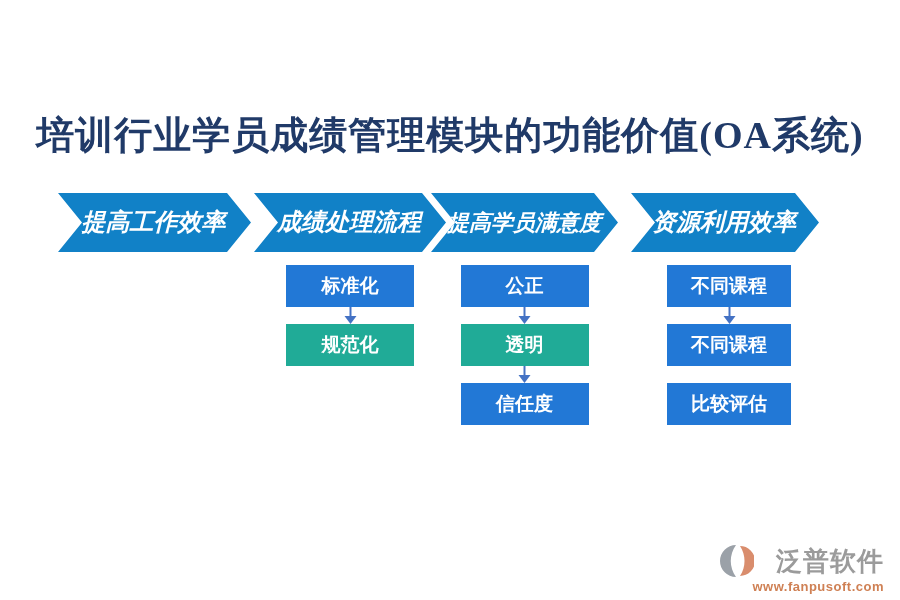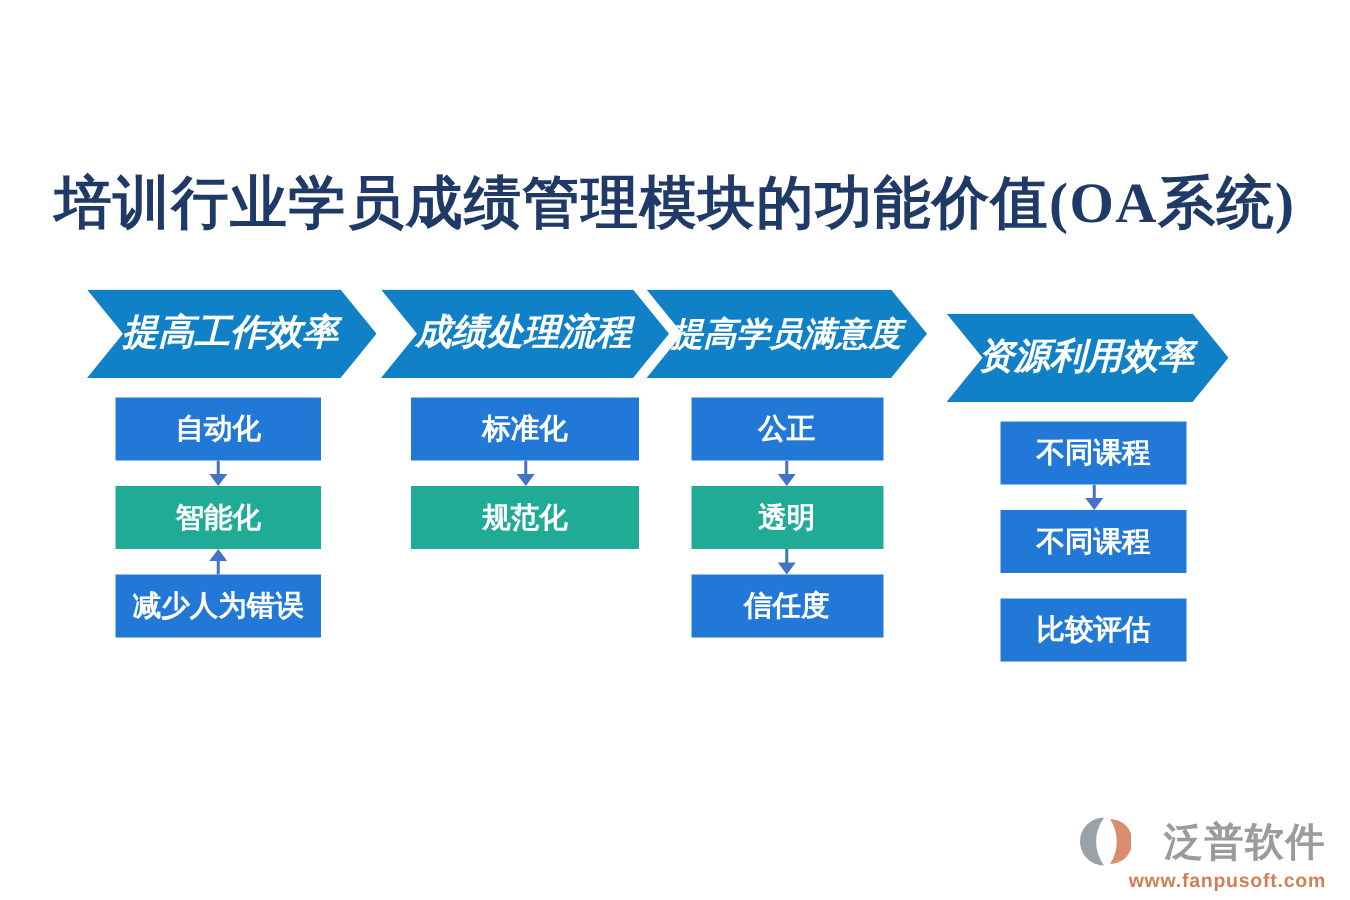--- a/index.html
+++ b/index.html
@@ -10,21 +10,21 @@
   .title{
     position:absolute;top:110px;left:0;width:900px;text-align:center;
     font-size:38px;font-weight:bold;letter-spacing:1px;
     color:var(--title-navy,#203a68);white-space:nowrap;
   }
   .columns{position:absolute;top:193px;left:0;width:900px;height:240px;}
   .column{position:absolute;top:0;}
   .col-0{left:58px;width:193px;}
   .col-1{left:254px;width:192px;}
   .col-2{left:431px;width:187px;}
-  .col-3{left:631px;width:188px;margin-top:16px;}
+  .col-3{left:631px;width:188px;}
   .chevron{
     height:59px;line-height:59px;text-align:center;
     background:var(--chevron-blue,#1181c7);color:#ffffff;
     font-size:24px;font-weight:bold;white-space:nowrap;
     padding-left:16px;padding-right:18px;box-sizing:border-box;
     clip-path:polygon(0 0, calc(100% - 24px) 0, 100% 50%, calc(100% - 24px) 100%, 0 100%, 24px 50%);
     font-style:italic;
   }
   .col-2 .chevron{font-size:22px;}
   .flow{
@@ -33,21 +33,21 @@
   }
   .col-0 .flow{transform:translateX(-9px);}
   .col-3 .flow{transform:translateX(4px);}
   .box{
     height:42px;display:flex;align-items:center;justify-content:center;
     color:#ffffff;font-size:19px;font-weight:bold;white-space:nowrap;
   }
   .box.blue{background:var(--box-blue,#2278d6);}
   .box.green{background:var(--box-green,#20ab97);}
   .col-0 .box{width:137px;}
-  .col-1 .box{width:152px;text-align:right;}
+  .col-1 .box{width:128px;text-align:right;}
   .col-2 .box{width:128px;}
   .col-3 .box{width:124px;}
   .connector{
     height:17px;display:flex;align-items:center;justify-content:center;
   }
   .connector svg{display:block;}
   .watermark{
     position:absolute;right:16px;bottom:6px;text-align:center;
   }
   .wm-top{display:flex;align-items:center;justify-content:space-between;gap:3px;}
@@ -65,37 +65,20 @@
 </head>
 <body>
 
 <div class="stage" style="--title-navy: #203a68; --chevron-blue: #1181c7; --box-blue: #2278d6; --box-green: #20ab97; --arrow-blue: #4472c4; --watermark-gray: #9b9b9b; --watermark-orange: #cf8054;">
 
   <div class="title">培训行业学员成绩管理模块的功能价值(OA系统)</div>
 
   <div class="columns">
       <div class="column col-0">
         <div class="chevron">提高工作效率</div>
-        <div class="flow">
-          <div class="box blue">自动化</div>
-          <div class="connector">
-            <svg width="13" height="17" viewBox="0 0 13 17">
-              <line x1="6.5" y1="0" x2="6.5" y2="10" style="stroke:var(--arrow-blue);stroke-width:2"></line>
-              <polygon points="0.5,9 12.5,9 6.5,17" style="fill:var(--arrow-blue)"></polygon>
-            </svg>
-          </div>
-          <div class="box green">智能化</div>
-          <div class="connector">
-            <svg width="13" height="17" viewBox="0 0 13 17">
-              <line x1="6.5" y1="7" x2="6.5" y2="17" style="stroke:var(--arrow-blue);stroke-width:2"></line>
-              <polygon points="0.5,8 12.5,8 6.5,0" style="fill:var(--arrow-blue)"></polygon>
-            </svg>
-          </div>
-          <div class="box blue">减少人为错误</div>
-        </div>
       </div>
       <div class="column col-1">
         <div class="chevron">成绩处理流程</div>
         <div class="flow">
           <div class="box blue">标准化</div>
           <div class="connector">
             <svg width="13" height="17" viewBox="0 0 13 17">
               <line x1="6.5" y1="0" x2="6.5" y2="10" style="stroke:var(--arrow-blue);stroke-width:2"></line>
               <polygon points="0.5,9 12.5,9 6.5,17" style="fill:var(--arrow-blue)"></polygon>
             </svg>

